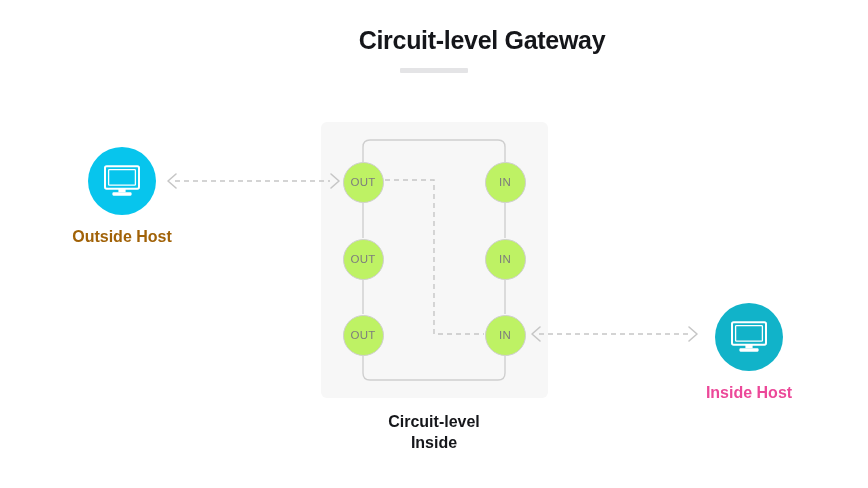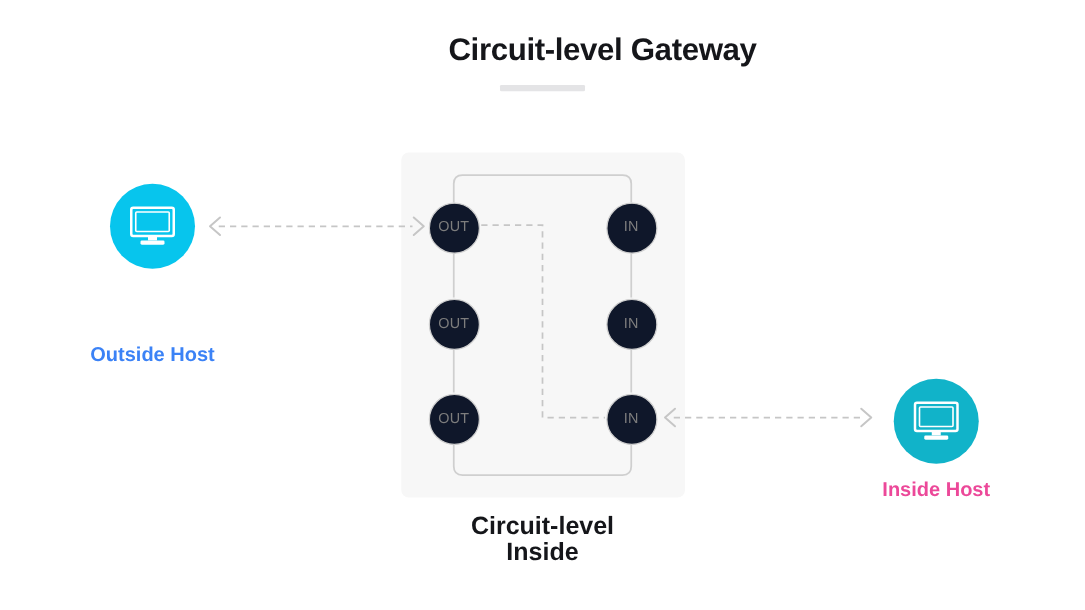--- a/index.html
+++ b/index.html
@@ -64,21 +64,21 @@
 
   
   .node {
     position: absolute;
     width: 41px;
     height: 41px;
     margin-left: -20.5px;
     margin-top: -20.5px;
     border: 1.4px solid #cfcfcf;
     border-radius: 50%;
-    background: #0f172a;
+    background: #bef264;
     box-sizing: border-box;
     display: flex;
     align-items: center;
     justify-content: center;
     font-size: 11.5px;
     color: #7d7d7d;
     letter-spacing: 0.2px;
   }
   .host-circle {
     position: absolute;
@@ -98,22 +98,21 @@
     left: 88px;
     top: 147px;
     width: 68px;
     height: 68px;
     background: #07c5ed;
   }
   #outside-host-label {
     left: 22px;
     top: 228px;
     width: 200px;
-    color: #3b82f6;
-    margin-top: 48px;
+    color: #a16207;
   }
   #inside-host-circle {
     left: 715px;
     top: 303px;
     width: 68px;
     height: 68px;
     background: #11b3c9;
   }
   #inside-host-label {
     left: 649px;
@@ -122,21 +121,21 @@
     color: #ec4899;
   }
 
   
   #gateway-caption {
     position: absolute;
     left: 334px;
     top: 411px;
     width: 200px;
     text-align: center;
-    font-size: 20px;
+    font-size: 16px;
     font-weight: bold;
     color: #15161a;
     line-height: 21px;
   }
   #gateway-caption .line { display: block; }
 </style>
 </head>
 <body>
 
 <div id="stage">

